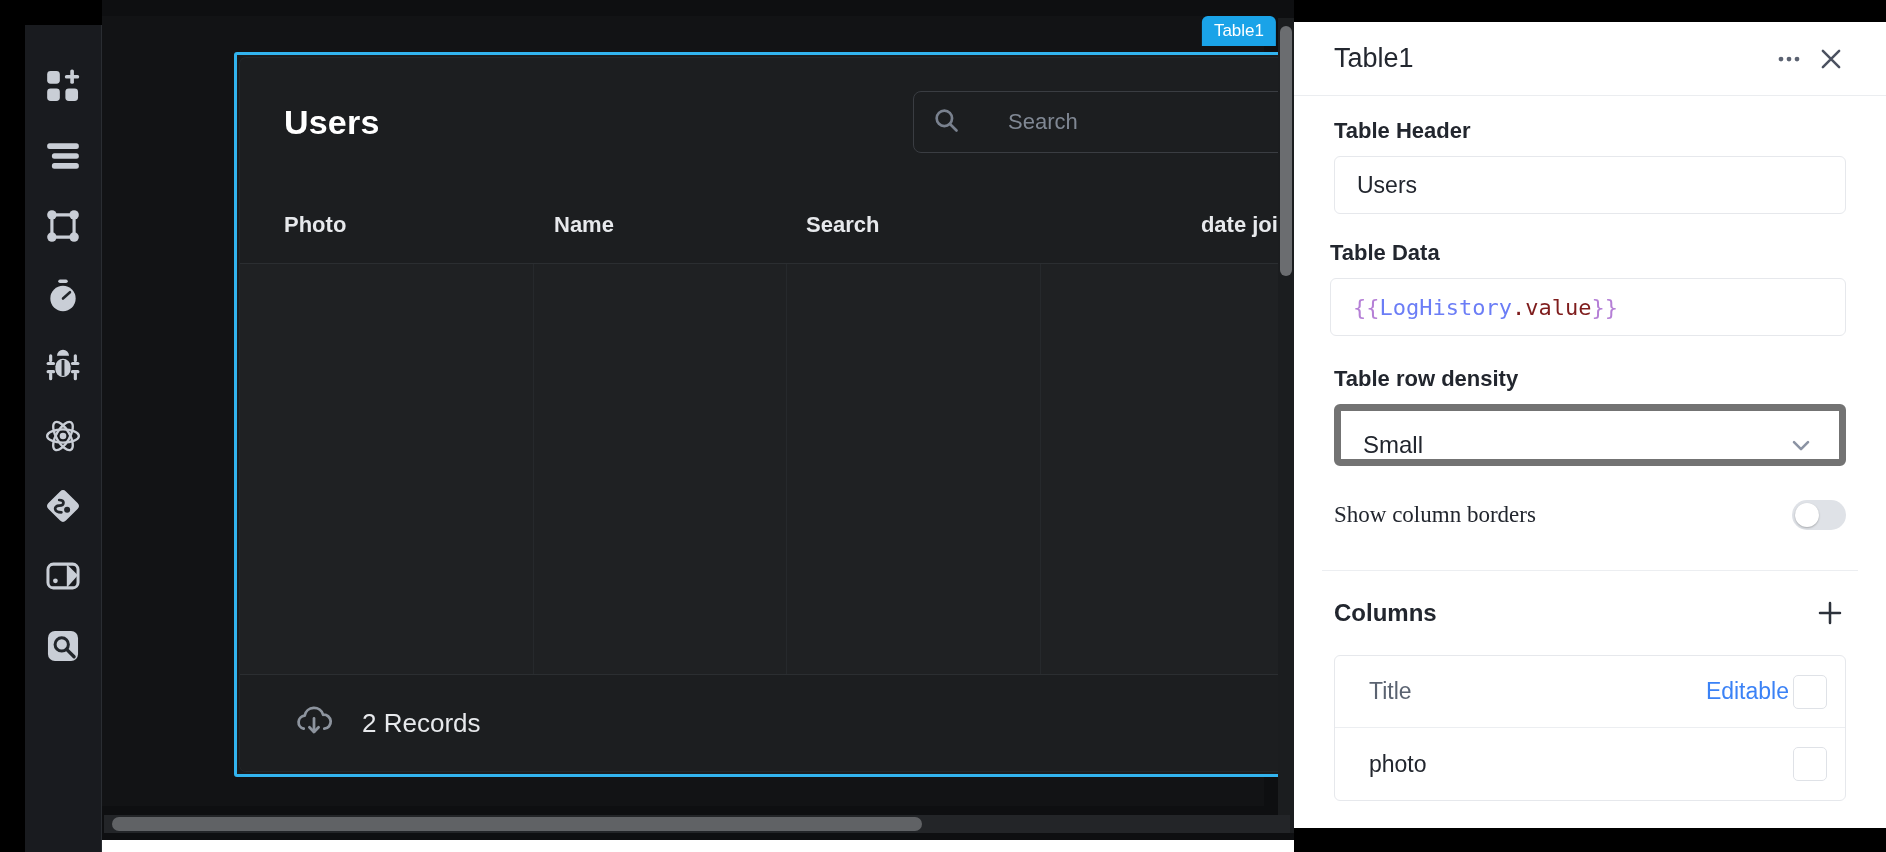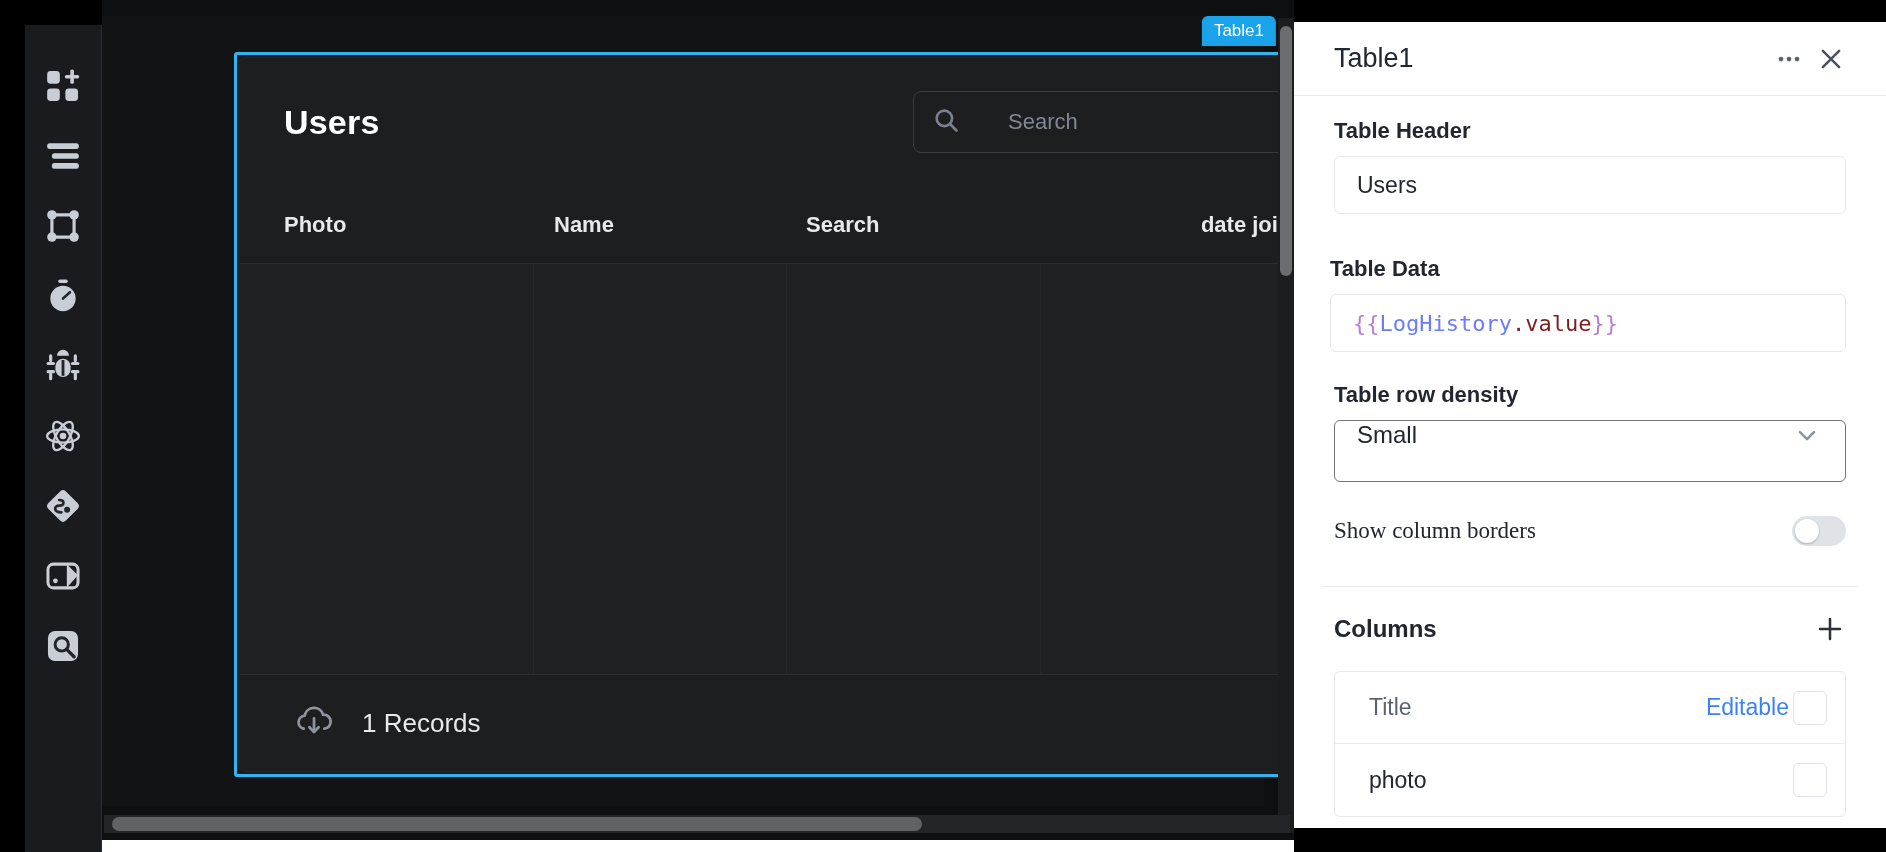--- a/index.html
+++ b/index.html
@@ -160,22 +160,22 @@
     font-size: 23px; color: #22262e;
     background: #fff;
   }
   .field-input.mono { font-family: "DejaVu Sans Mono", monospace; font-size: 22px; }
   .tok-brace { color: #b57fd6; }
   .tok-ident { color: #6b7df6; }
   .tok-prop  { color: #7f1d1d; }
 
   .select {
     height: 62px; width: 100%;
-    border: 1px solid #737373; border-radius: 6px;
-    display: flex; align-items: flex-start; justify-content: space-between;
+    border: 7px solid #737373; border-radius: 6px;
+    display: flex; align-items: flex-end; justify-content: space-between;
     padding: 0 24px 0 22px;
     font-size: 24px; color: #22262e;
   }
   .select .chev { color: #8b93a3; display: flex; }
 
   .row-toggle {
     display: flex; align-items: center; justify-content: space-between;
     padding: 0 40px; height: 74px;
   }
   .row-toggle .lbl { font-size: 23px; color: #22262e; font-weight: 400; font-family: Liberation Serif, serif; }
@@ -365,21 +365,21 @@
         </div>
 
         <div class="tw-footer">
           <span>
             <svg width="44" height="44" viewBox="0 0 24 24" fill="none" stroke="#8d949e" stroke-width="1.5" stroke-linecap="round" stroke-linejoin="round">
               <path d="M6.4 16.2 A3.6 3.6 0 0 1 6.9 9.1 A5.2 5.2 0 0 1 17 8.6 A3.8 3.8 0 0 1 17.6 16.2"></path>
               <path d="M12 10.6 V17.8"></path>
               <path d="M9.5 15.4 L12 18 L14.5 15.4"></path>
             </svg>
           </span>
-          <span class="tw-records">1 Records</span>
+          <span class="tw-records">2 Records</span>
         </div>
       </div>
     </div>
 
     <div class="vscroll-track"></div>
     <div class="vscroll-thumb"></div>
   </div>
 
   <div class="hscroll-track"></div>
   <div class="hscroll-thumb"></div>
@@ -405,21 +405,21 @@
       </span>
     </div>
 
     <div class="panel-body">
 
       <div class="field">
         <span class="field-label">Table Header</span>
         <div class="field-input">Users</div>
       </div>
 
-      <div class="field" style="margin-top:42px;padding-left:36px;">
+      <div class="field" style="margin-top:26px;padding-left:36px;">
         <span class="field-label">Table Data</span>
         <div class="field-input mono">
           <span class="tok-brace">{{</span>
             <span class="tok-ident">LogHistory</span>
             <span class="tok-prop">.value</span>
             <span class="tok-brace">}}</span>
         </div>
       </div>
 
       <div class="field" style="margin-top:30px;">

